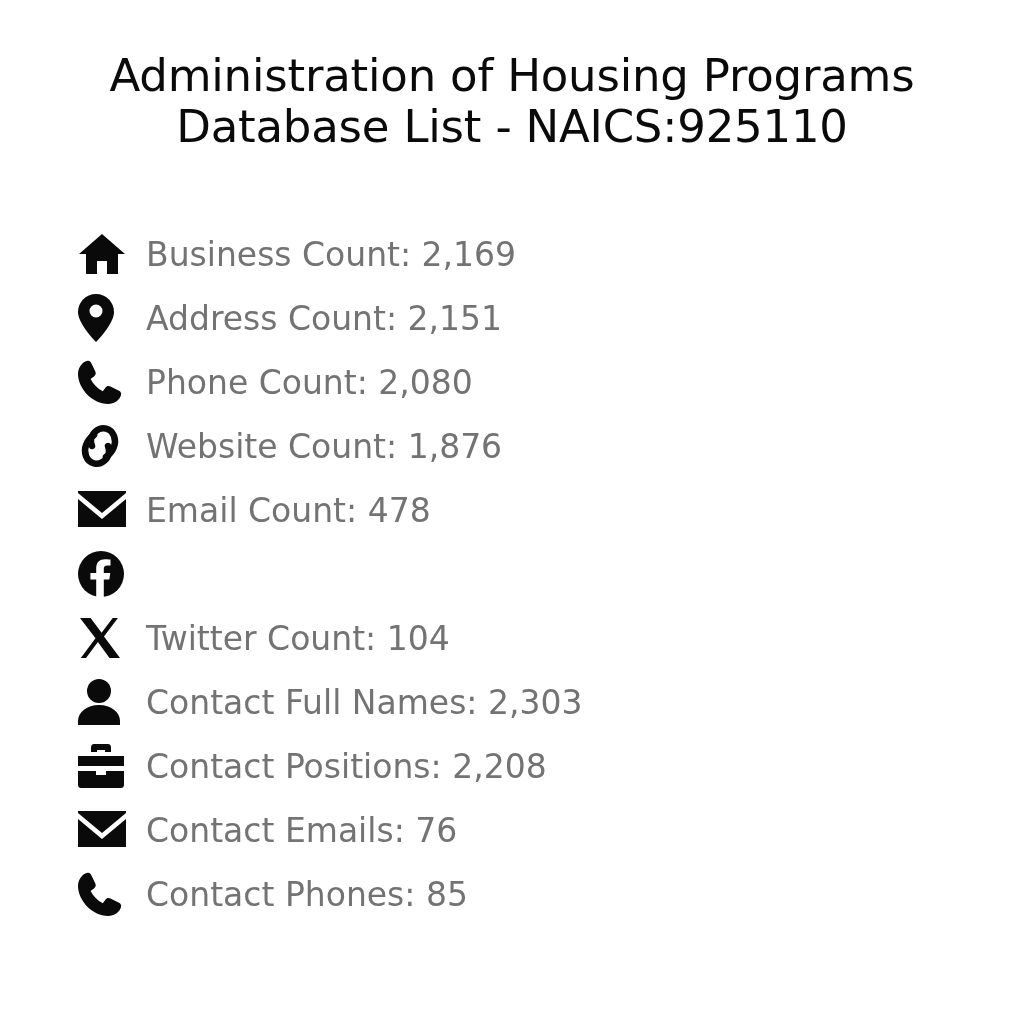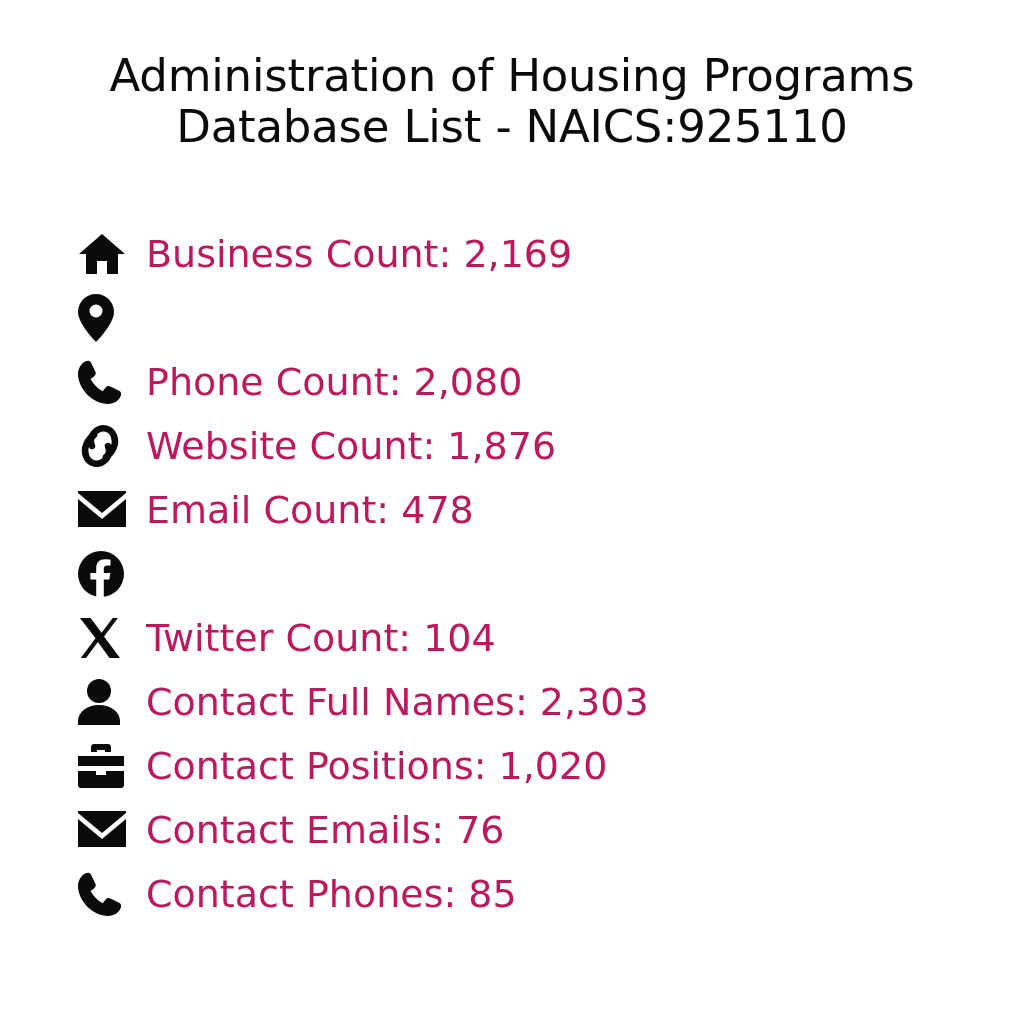--- a/index.html
+++ b/index.html
@@ -51,23 +51,23 @@
     height: 52px;
     display: flex;
     align-items: center;
     justify-content: flex-start;
     color: #0a0a0a;
   }
   .stat-icon svg {
     display: block;
   }
   .stat-label {
-    font-size: 38px;
+    font-size: 33px;
     line-height: 1;
-    color: #be185d;
+    color: #737373;
     white-space: nowrap;
     padding-left: 16px;
   }
 </style>
 </head>
 <body>
 
 <div class="page">
 
   <h1 class="title">Administration of Housing Programs
@@ -84,20 +84,21 @@
       <span class="stat-label">Business Count: 2,169</span>
     </li>
 
     <li class="stat-row">
       <span class="stat-icon">
         <svg width="36" height="48" viewBox="0 0 36 48" fill="currentColor" aria-hidden="true">
           <path d="M18 0 C8 0 0 8 0 18 C0 30 18 48 18 48 C18 48 36 30 36 18 C36 8 28 0 18 0 Z"></path>
           <circle cx="18" cy="17" r="6.5" fill="#ffffff"></circle>
         </svg>
       </span>
+      <span class="stat-label">Address Count: 2,151</span>
     </li>
 
     <li class="stat-row">
       <span class="stat-icon">
         <svg width="44" height="46" viewBox="0 0 44 46" fill="currentColor" aria-hidden="true">
           <path d="M9 2 C4 3 0 9 0 15 C0 30 15 45 30 45 C36 45 42 41 43 36 C43.6 33.5 42.3 32.3 40 31.2 L32.5 27.6 C30.2 26.5 28.6 27.2 27.4 28.8 L24.8 32.2 C19.6 29.5 15.2 25.2 12.6 20 L16 17.4 C17.6 16.2 18.3 14.6 17.2 12.3 L13.6 4.8 C12.5 2.5 11.4 1.4 9 2 Z"></path>
         </svg>
       </span>
       <span class="stat-label">Phone Count: 2,080</span>
     </li>
@@ -151,21 +152,21 @@
     </li>
 
     <li class="stat-row">
       <span class="stat-icon">
         <svg width="46" height="44" viewBox="0 0 46 44" fill="currentColor" aria-hidden="true">
           <path d="M16 0 C14 0 13 1.5 13 3.5 L13 8 L19 8 L19 6 L27 6 L27 8 L33 8 L33 3.5 C33 1.5 32 0 30 0 Z"></path>
           <path d="M0 12 L0 22 L46 22 L46 12 Z"></path>
           <path d="M0 27 L0 41 C0 42.7 1.3 44 3 44 L43 44 C44.7 44 46 42.7 46 41 L46 27 L28 27 L28 31 L18 31 L18 27 Z"></path>
         </svg>
       </span>
-      <span class="stat-label">Contact Positions: 1,020</span>
+      <span class="stat-label">Contact Positions: 2,208</span>
     </li>
 
     <li class="stat-row">
       <span class="stat-icon">
         <svg width="48" height="38" viewBox="0 0 48 38" fill="currentColor" aria-hidden="true">
           <path d="M0 2 L24 22 L48 2 L48 0 L0 0 Z"></path>
           <path d="M0 8 L0 36 L48 36 L48 8 L24 28 Z"></path>
         </svg>
       </span>
       <span class="stat-label">Contact Emails: 76</span>

